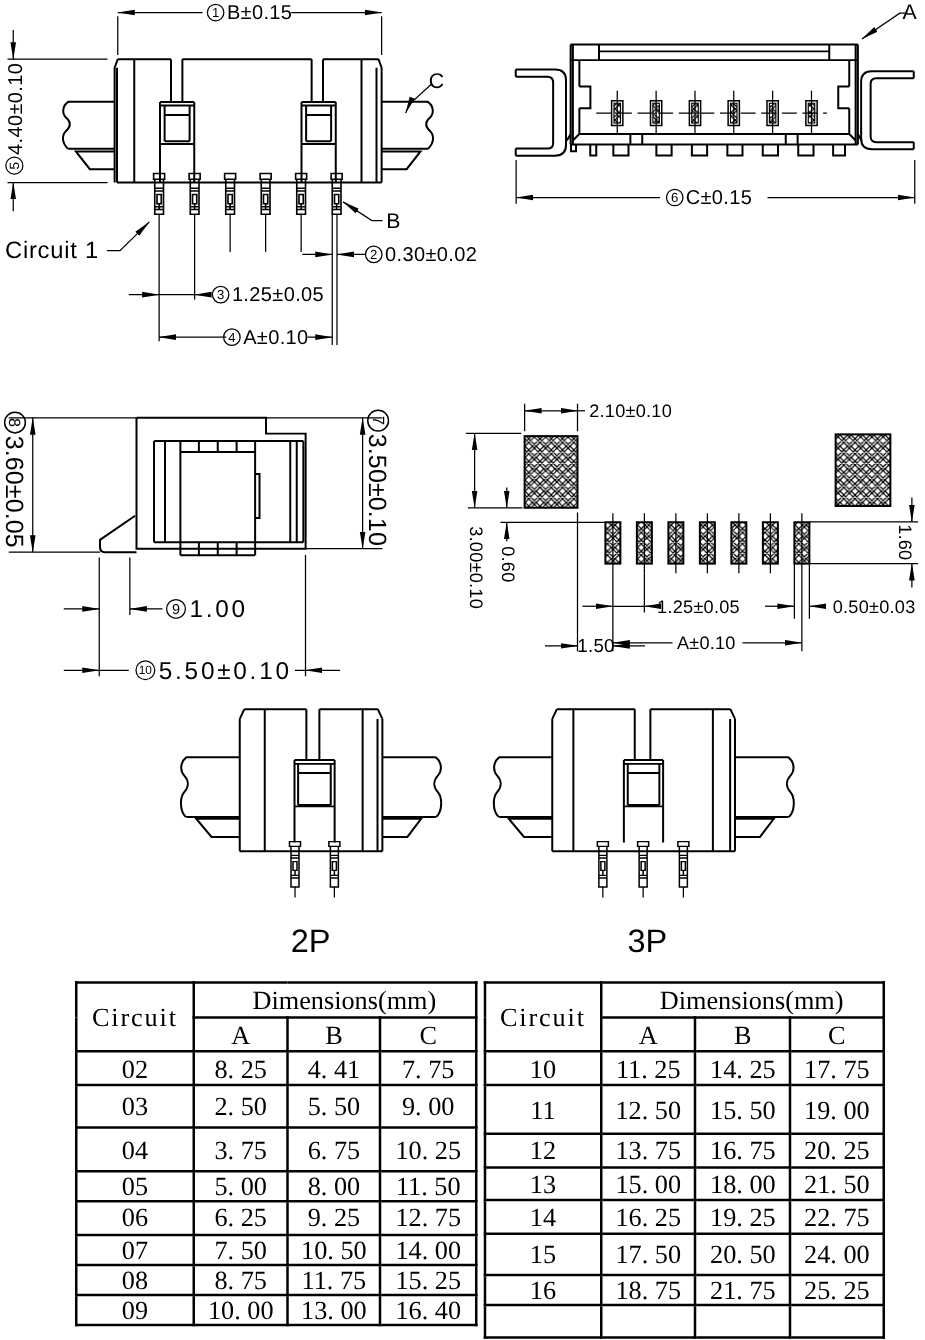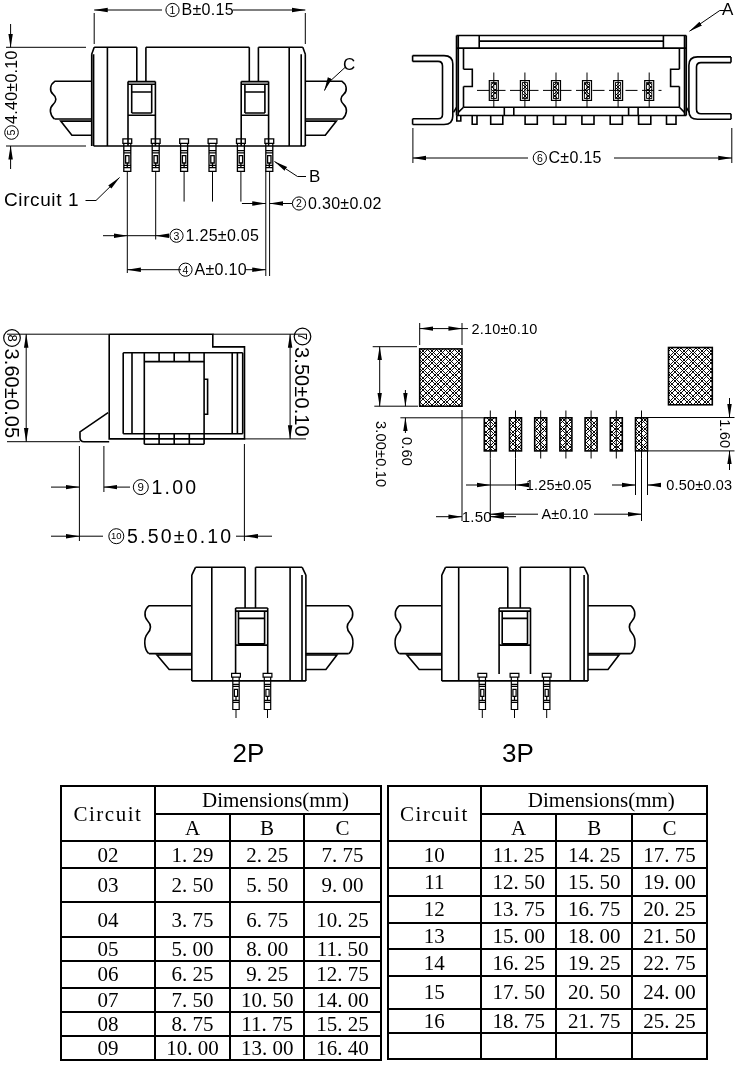--- a/index.html
+++ b/index.html
@@ -394,22 +394,22 @@
           <td rowspan="2" style="letter-spacing:1.5px">Circuit</td>
           <td colspan="3" style="padding-left:15px">Dimensions(mm)</td>
         </tr>
 <tr style="height:27.2px">
           <td>A</td>
           <td>B</td>
           <td>C</td>
         </tr>
 <tr style="height:26.6px">
           <td>02</td>
-          <td>1. 29</td>
-          <td>2. 25</td>
+          <td>8. 25</td>
+          <td>4. 41</td>
           <td>7. 75</td>
         </tr>
 <tr style="height:34px">
           <td>03</td>
           <td>2. 50</td>
           <td>5. 50</td>
           <td>9. 00</td>
         </tr>
 <tr style="height:35px">
           <td>04</td>
@@ -466,21 +466,21 @@
           <td>A</td>
           <td>B</td>
           <td>C</td>
         </tr>
 <tr style="height:26.6px">
           <td>10</td>
           <td>11. 25</td>
           <td>14. 25</td>
           <td>17. 75</td>
         </tr>
-<tr style="height:28px">
+<tr style="height:39px">
           <td>11</td>
           <td>12. 50</td>
           <td>15. 50</td>
           <td>19. 00</td>
         </tr>
 <tr style="height:26.6px">
           <td>12</td>
           <td>13. 75</td>
           <td>16. 75</td>
           <td>20. 25</td>

